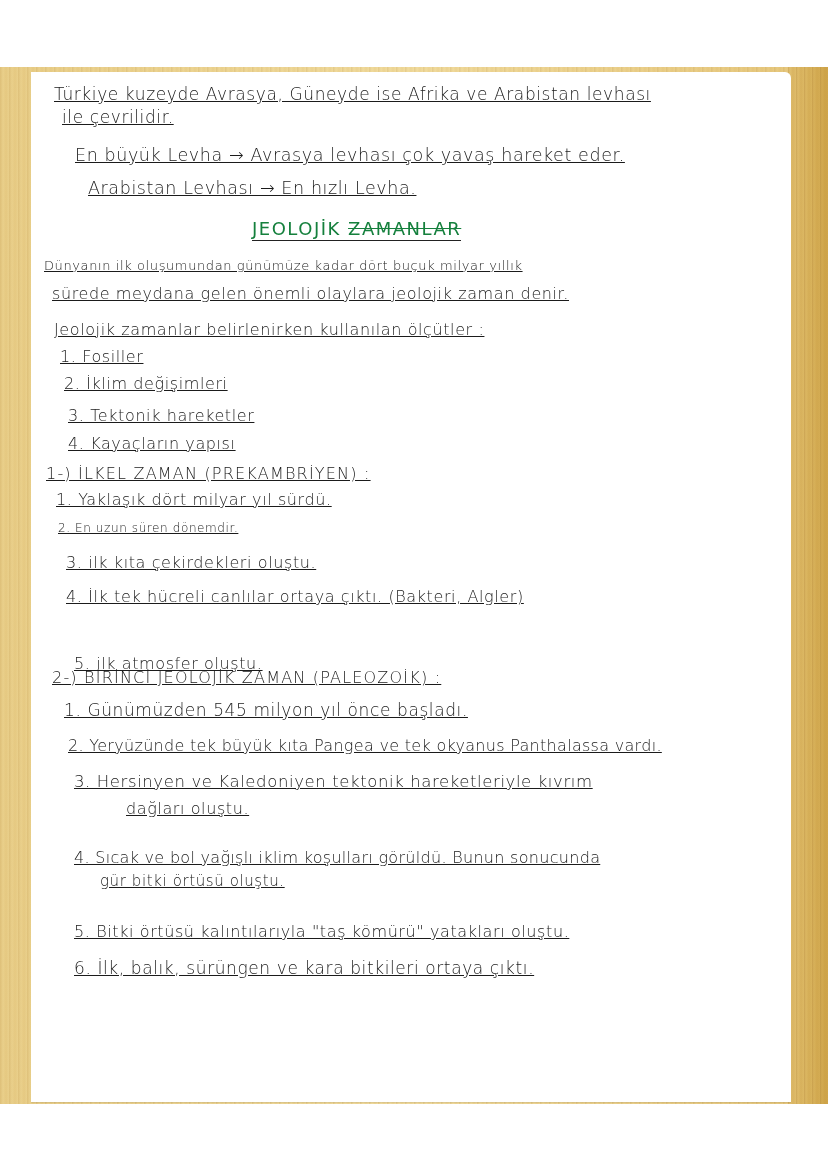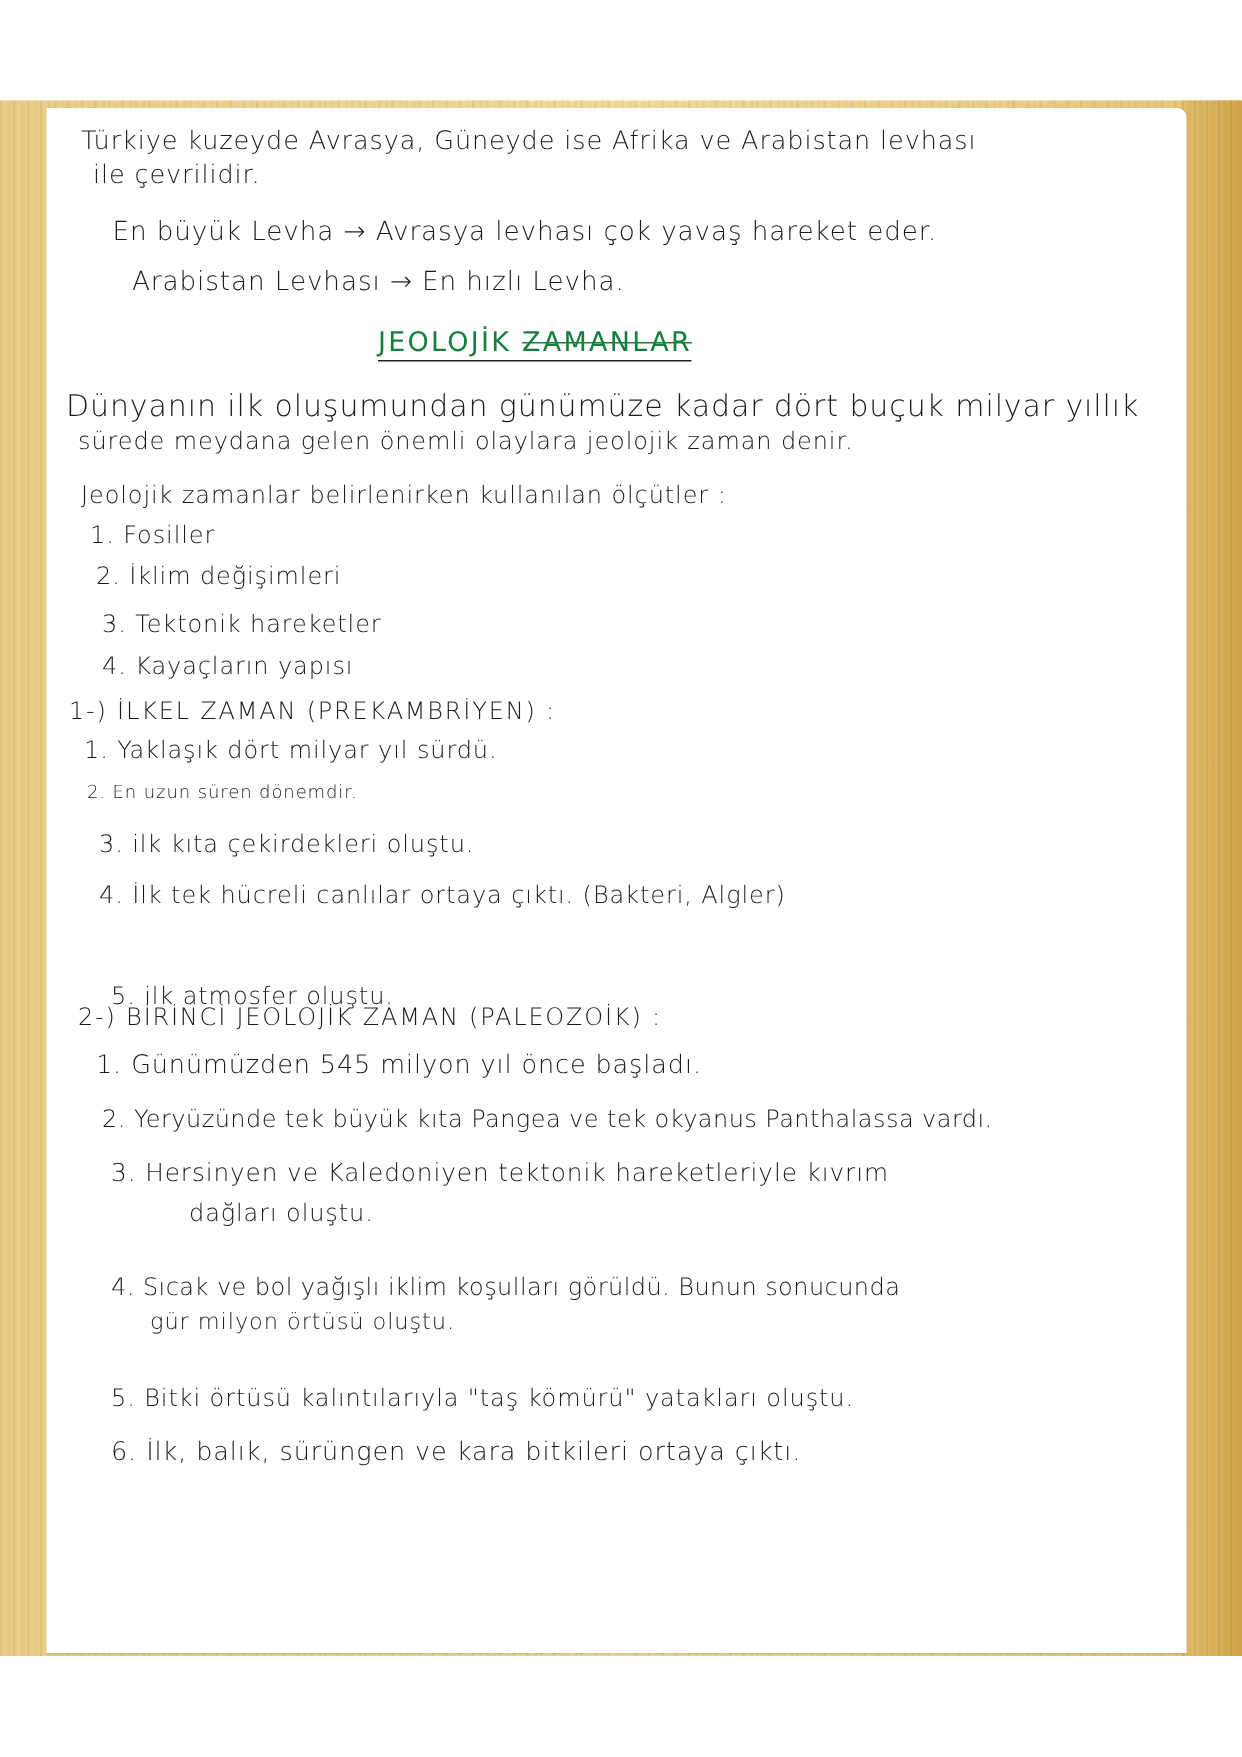--- a/index.html
+++ b/index.html
@@ -19,20 +19,21 @@
   }
   .paper {
     position: absolute; left: 31px; top: 72px; width: 760px; height: 1030px;
     background: #ffffff; border-top-right-radius: 6px;
     box-shadow: 0 1px 1px rgba(0,0,0,0.08);
   }
   .line {
     position: absolute; white-space: nowrap; color: #1b1b1b;
     font-family: "DejaVu Sans", sans-serif; font-size: 17px; letter-spacing: 0.6px;
     font-weight: 300;
+    text-decoration: underline;
   }
   .title {
     position: absolute; left: 252px; top: 218px; font-size: 18px; letter-spacing: 1.5px;
     color: #15803d; border-bottom: 1.5px solid #222; padding-bottom: 1px;
   }
   .title .strike { text-decoration: line-through; }
   .heading { font-size: 16px; letter-spacing: 1.2px; }
 </style>
 </head>
 <body>
@@ -42,21 +43,21 @@
 
 <div class="paper"></div>
 
 <div class="line" style="left:54px; top:84px;">Türkiye kuzeyde Avrasya, Güneyde ise Afrika ve Arabistan levhası</div>
 <div class="line" style="left:62px; top:107px;">ile çevrilidir.</div>
 <div class="line" style="left:75px; top:145px; font-size:17.5px;">En büyük Levha → Avrasya levhası çok yavaş hareket eder.</div>
 <div class="line" style="left:88px; top:178px; font-size:17.5px;">Arabistan Levhası → En hızlı Levha.</div>
 
 <div class="title"><span>JEOLOJİK </span><span class="strike">ZAMANLAR</span></div>
 
-<div class="line" style="left:44px; top:258px; font-size:20px;">Dünyanın ilk oluşumundan günümüze kadar dört buçuk milyar yıllık</div>
+<div class="line" style="left:44px; top:258px; font-size:13px;">Dünyanın ilk oluşumundan günümüze kadar dört buçuk milyar yıllık</div>
 <div class="line" style="left:52px; top:284px; font-size:16px;">sürede meydana gelen önemli olaylara jeolojik zaman denir.</div>
 
 <div class="line" style="left:54px; top:320px; font-size:16px;">Jeolojik zamanlar belirlenirken kullanılan ölçütler :</div>
 <div class="line" style="left:60px; top:347px; font-size:16px;">1. Fosiller</div>
 <div class="line" style="left:64px; top:374px; font-size:16px;">2. İklim değişimleri</div>
 <div class="line" style="left:68px; top:406px; font-size:16px;">3. Tektonik hareketler</div>
 <div class="line" style="left:68px; top:434px; font-size:16px;">4. Kayaçların yapısı</div>
 
 <div class="line heading" style="left:46px; top:464px;">1-) İLKEL ZAMAN (PREKAMBRİYEN) :</div>
 <div class="line" style="left:56px; top:490px; font-size:16px;">1. Yaklaşık dört milyar yıl sürdü.</div>
@@ -64,15 +65,15 @@
 <div class="line" style="left:66px; top:553px; font-size:16px;">3. ilk kıta çekirdekleri oluştu.</div>
 <div class="line" style="left:66px; top:587px; font-size:16px;">4. İlk tek hücreli canlılar ortaya çıktı. (Bakteri, Algler)</div>
 <div class="line" style="left:74px; top:654px; font-size:16px;">5. ilk atmosfer oluştu.</div>
 
 <div class="line heading" style="left:52px; top:668px;">2-) BİRİNCİ JEOLOJİK ZAMAN (PALEOZOİK) :</div>
 <div class="line" style="left:64px; top:700px; font-size:17px;">1. Günümüzden 545 milyon yıl önce başladı.</div>
 <div class="line" style="left:68px; top:736px; font-size:16px; letter-spacing:0.3px;">2. Yeryüzünde tek büyük kıta Pangea ve tek okyanus Panthalassa vardı.</div>
 <div class="line" style="left:74px; top:772px; font-size:16.5px;">3. Hersinyen ve Kaledoniyen tektonik hareketleriyle kıvrım</div>
 <div class="line" style="left:102px; top:799px; font-size:16px;margin-left:24px;">dağları oluştu.</div>
 <div class="line" style="left:74px; top:848px; font-size:16px; letter-spacing:0.3px;">4. Sıcak ve bol yağışlı iklim koşulları görüldü. Bunun sonucunda</div>
-<div class="line" style="left:100px; top:872px; font-size:15px;">gür milyon örtüsü oluştu.</div>
+<div class="line" style="left:100px; top:872px; font-size:15px;">gür bitki örtüsü oluştu.</div>
 <div class="line" style="left:74px; top:922px; font-size:16px;">5. Bitki örtüsü kalıntılarıyla "taş kömürü" yatakları oluştu.</div>
 <div class="line" style="left:74px; top:958px; font-size:17px;">6. İlk, balık, sürüngen ve kara bitkileri ortaya çıktı.</div>
 
 </body></html>

